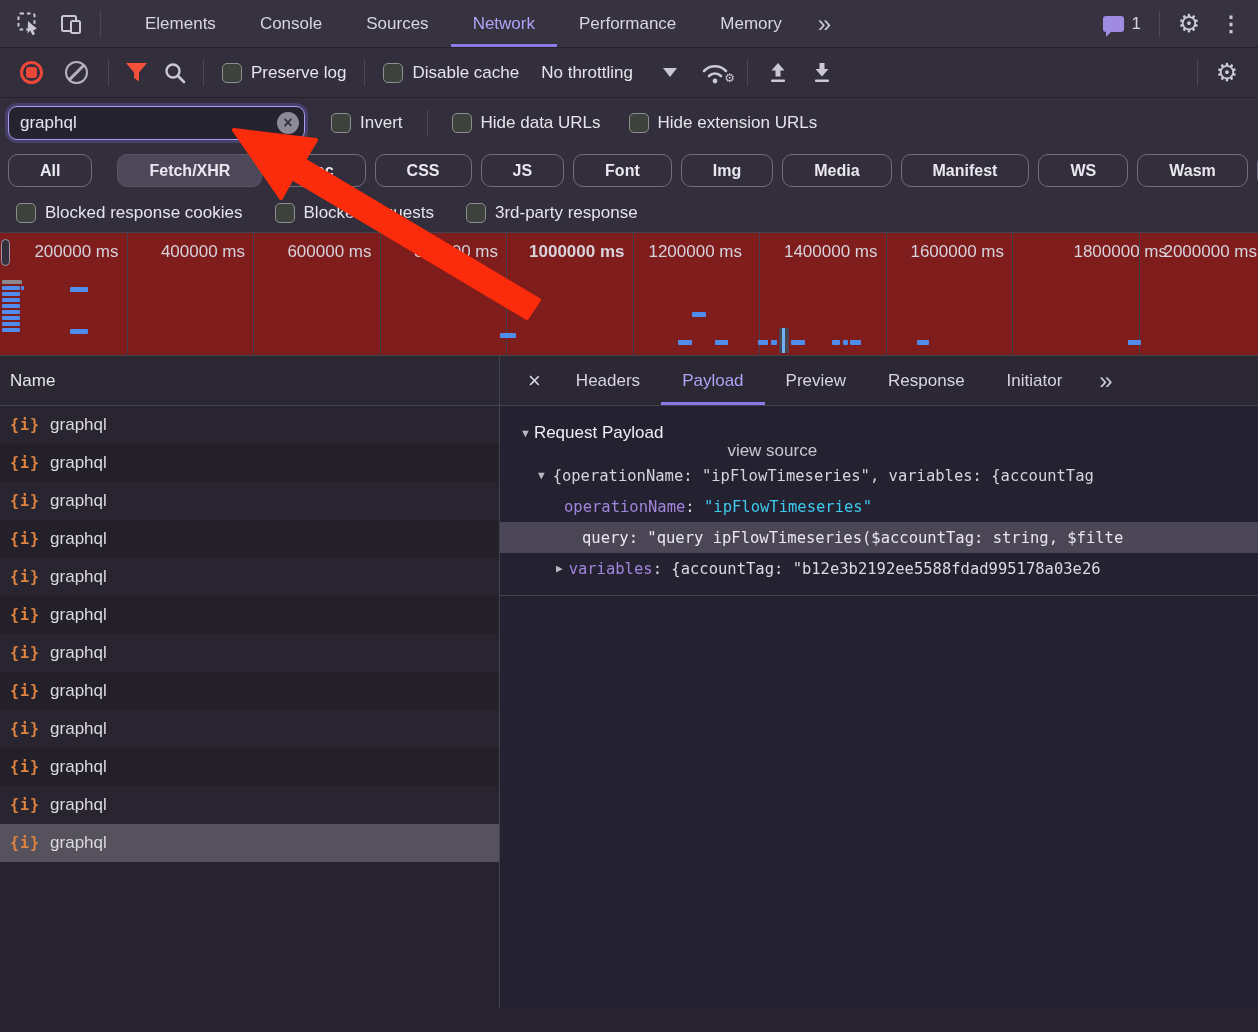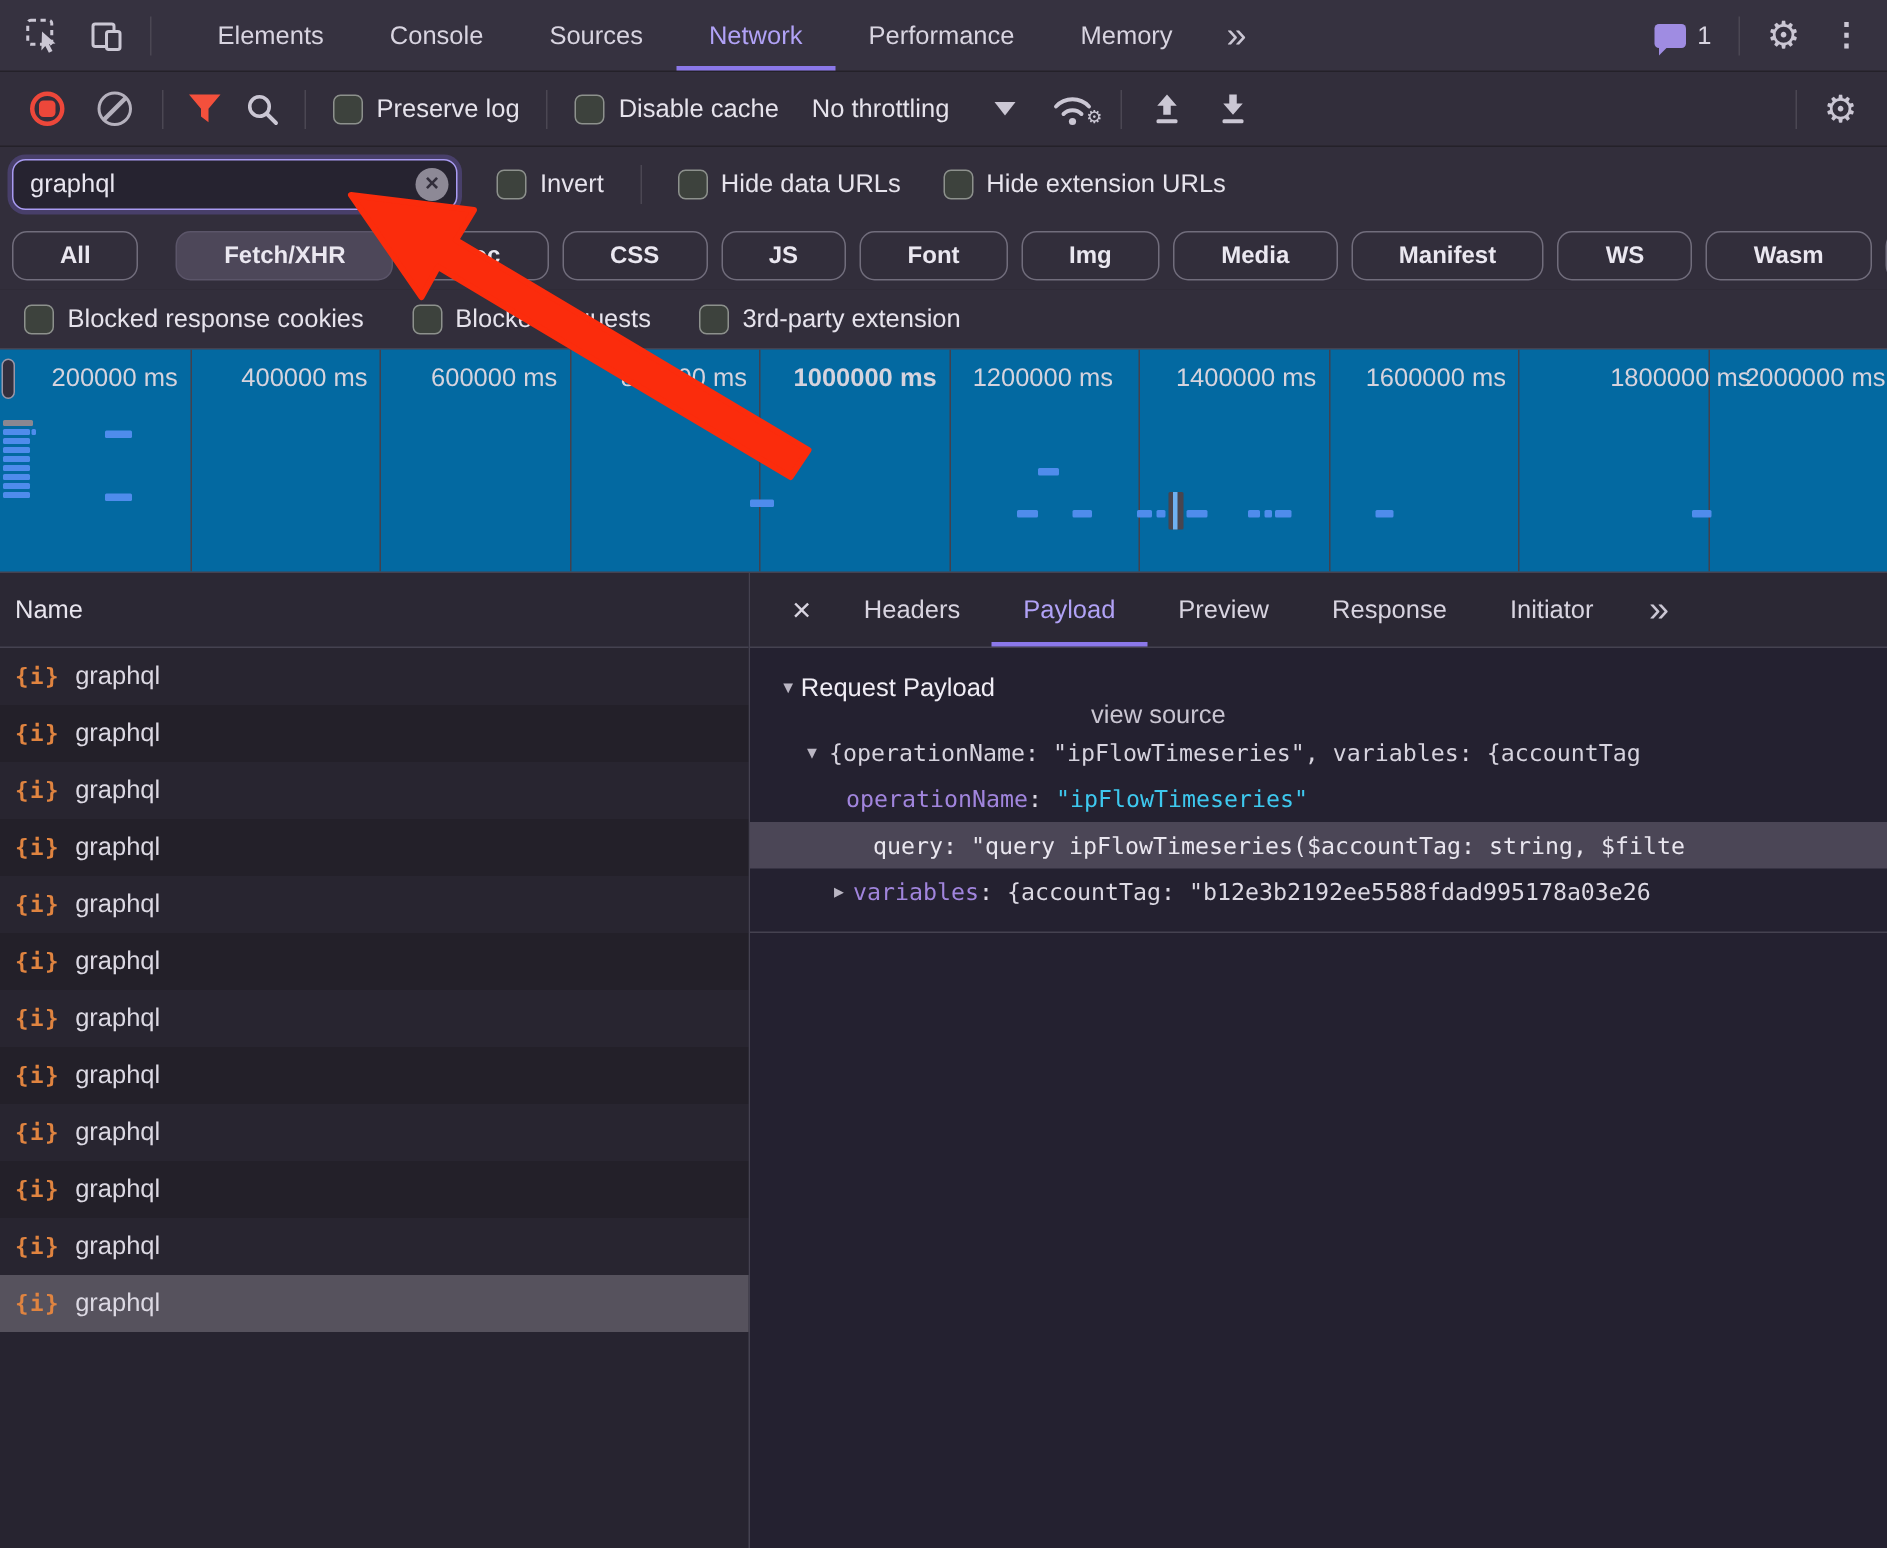--- a/index.html
+++ b/index.html
@@ -57,21 +57,21 @@
         display:flex; align-items:center; justify-content:center; }
   .chipsrow { height:45px; background:#322e3b; display:flex; align-items:center; padding:0 8px; }
   .chip { height:33px; display:flex; align-items:center; padding:0 31px; margin-right:9px;
           border:1.5px solid #716d7c; border-radius:10px; font-size:16px; font-weight:bold;
           color:#eae7f0; white-space:nowrap; }
   .chip.selected { background:#4d4759; border-color:#5b5569; }
   .checksrow { height:39px; background:#322e3b; display:flex; align-items:center; padding:0 6px; }
   .checksrow .cbrow { margin-right:22px;text-align:right; }
 
   
-  .timeline { position:relative; height:150px; background:#0369a1; border-top:1px solid #454250;
+  .timeline { position:relative; height:124px; background:#7f1d1d; border-top:1px solid #454250;
               border-bottom:1px solid #454250; overflow:hidden; }
   .gridline { position:absolute; top:0; bottom:0; width:1px; background:#44414d; }
   .ticklabel { position:absolute; top:9px; width:150px; text-align:right; font-size:17px; color:#d6d3dd; }
   .scrub { position:absolute; left:1px; top:6px; width:9px; height:27px; border:1.5px solid #9b97a8;
            border-radius:5px; background:#332f3d; }
   .bar { position:absolute; border-radius:1px; }
   .bar.blue { background:#4f8cec; }
   .bar.gray { background:#8a8791; }
   .bar.marker { background:#49454f; }
   .bar.marker::after { content:""; position:absolute; left:3px; top:0; bottom:0; width:3px; background:#6fb1f2; }
@@ -252,21 +252,21 @@
     <div class="cbrow">
       <span class="cb"></span>
       <span class="cblabel">Blocked response cookies</span>
     </div>
     <div class="cbrow">
       <span class="cb"></span>
       <span class="cblabel">Blocked requests</span>
     </div>
     <div class="cbrow">
       <span class="cb"></span>
-      <span class="cblabel">3rd-party extension</span>
+      <span class="cblabel">3rd-party response</span>
     </div>
   </div>
 
   <div class="timeline" id="timeline">
     <div class="scrub"></div>
   <div class="gridline" style="left: 126.5px;"></div>
       <div class="ticklabel" style="left: -31.5px;">200000 ms</div>
       <div class="gridline" style="left: 253px;"></div>
       <div class="ticklabel" style="left: 95px;">400000 ms</div>
       <div class="gridline" style="left: 379.5px;"></div>

